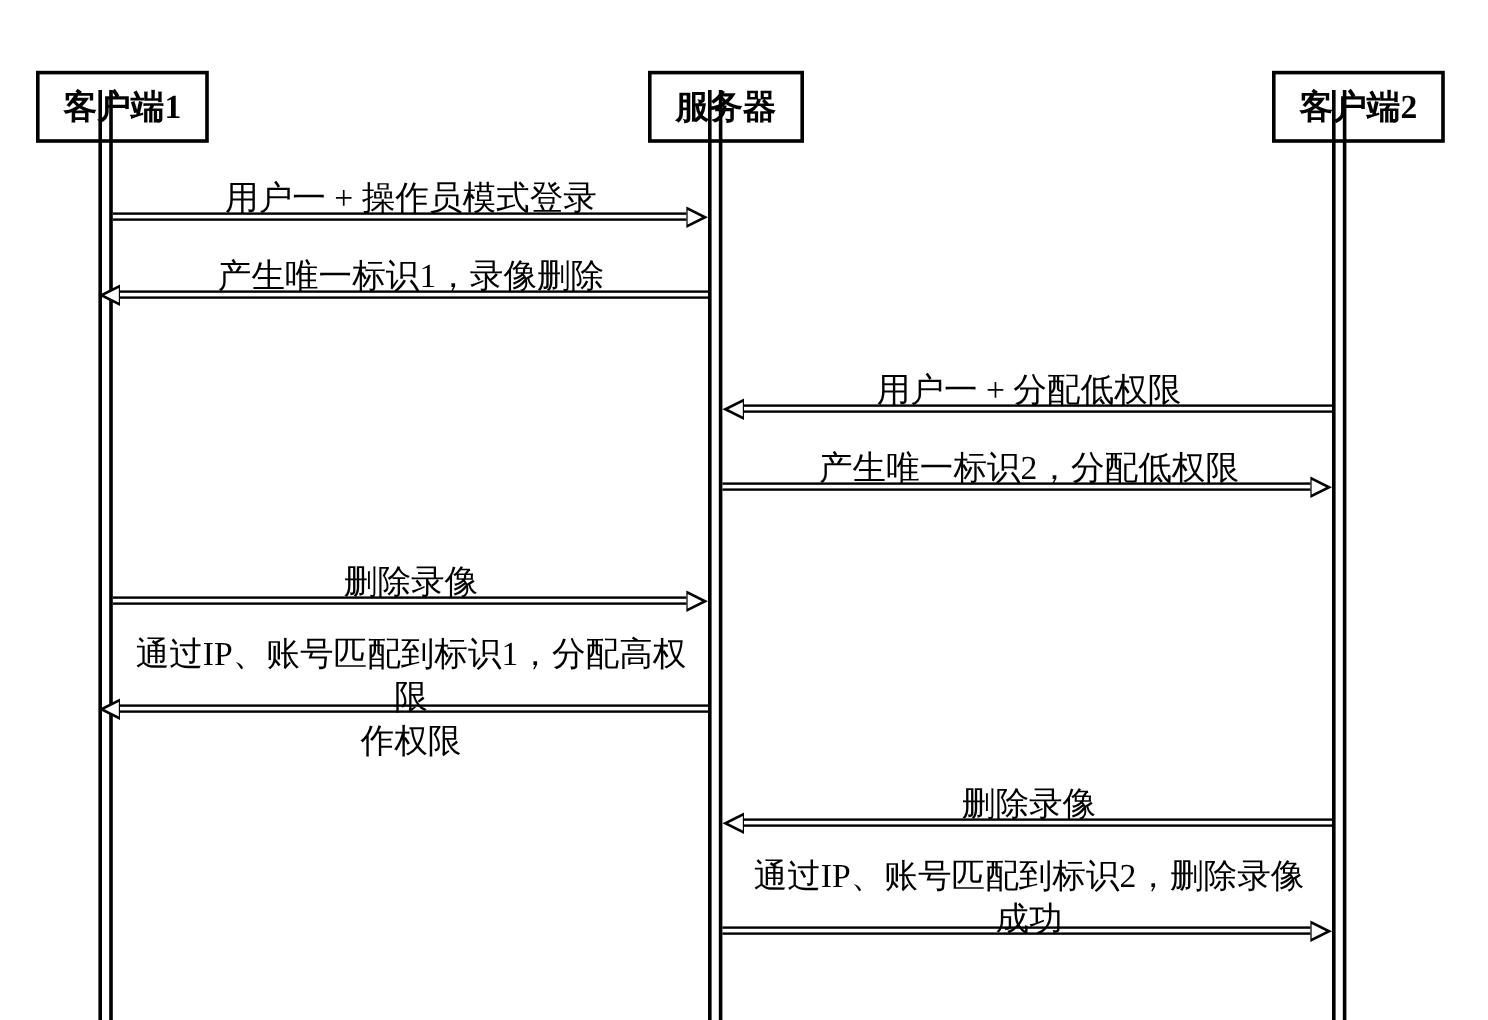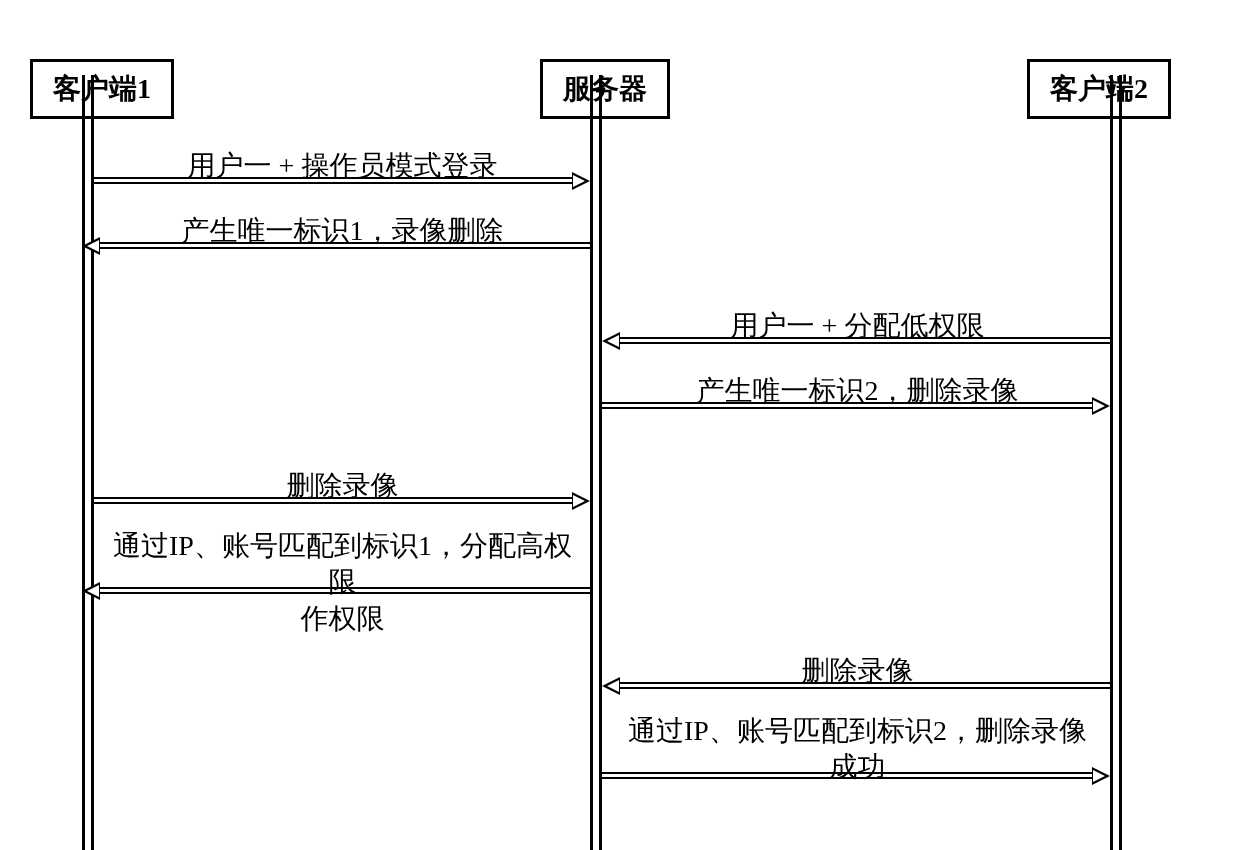--- a/index.html
+++ b/index.html
@@ -83,39 +83,39 @@
       border-top: 6px solid transparent;
       border-bottom: 6px solid transparent;
       border-right: 12px solid #fff;
     }
   </style>
 </head>
 <body>
 
 <div class="actor-box" style="left: 30px;">客户端1</div>
 <div class="actor-box" style="left: 540px;">服务器</div>
-<div class="actor-box" style="left: 1027px;">客户端2</div>
+<div class="actor-box" style="left: 1060px;">客户端2</div>
 
 <div class="lifeline" style="left: 82px;"></div>
 <div class="lifeline" style="left: 590px;"></div>
 <div class="lifeline" style="left: 1110px;"></div>
 
 <div class="message-label" style="left: 100px; width: 485px; top: 148px;">用户一 + 操作员模式登录</div>
 <div class="arrow-double" style="left: 94px; width: 478px; top: 177px;"></div>
 <div class="arrow-head-right" style="left: 572px; top: 172px;"></div>
 
 <div class="message-label" style="left: 100px; width: 485px; top: 213px;">产生唯一标识1，录像删除</div>
 <div class="arrow-double" style="left: 100px; width: 490px; top: 242px;"></div>
 <div class="arrow-head-left" style="left: 82px; top: 237px;"></div>
 
 <div class="message-label" style="left: 610px; width: 495px; top: 308px;">用户一 + 分配低权限</div>
 <div class="arrow-double" style="left: 620px; width: 490px; top: 337px;"></div>
 <div class="arrow-head-left" style="left: 602px; top: 332px;"></div>
 
-<div class="message-label" style="left: 610px; width: 495px; top: 373px;">产生唯一标识2，删除录像</div>
+<div class="message-label" style="left: 610px; width: 495px; top: 373px;">产生唯一标识2，分配低权限</div>
 <div class="arrow-double" style="left: 602px; width: 490px; top: 402px;"></div>
 <div class="arrow-head-right" style="left: 1092px; top: 397px;"></div>
 
 <div class="message-label" style="left: 100px; width: 485px; top: 468px;">删除录像</div>
 <div class="arrow-double" style="left: 94px; width: 478px; top: 497px;"></div>
 <div class="arrow-head-right" style="left: 572px; top: 492px;"></div>
 
 <div class="message-label" style="left: 100px; width: 485px; top: 528px;">通过IP、账号匹配到标识1，分配高权限
 作权限</div>
 <div class="arrow-double" style="left: 100px; width: 490px; top: 587px;"></div>

